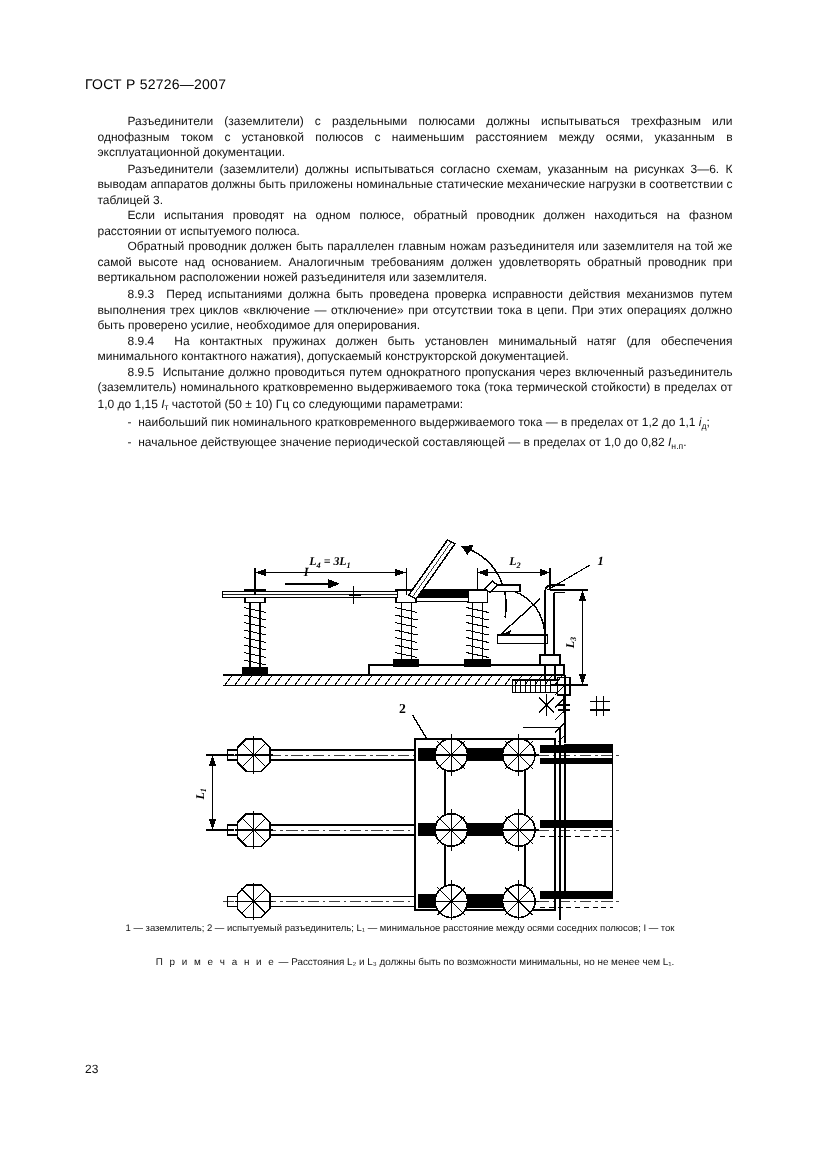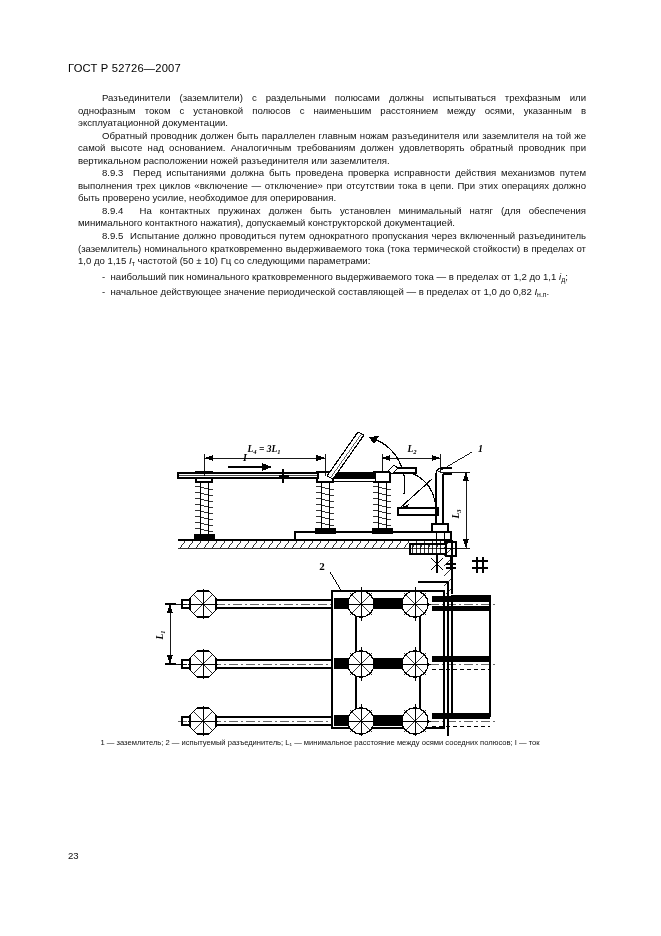--- a/index.html
+++ b/index.html
@@ -60,21 +60,23 @@
 <body>
 
 <div class="page">
 
   <div class="doc-header">ГОСТ Р 52726—2007</div>
 
   <div class="body-text">
 
     <p class="para-just"><span>Разъединители (заземлители) с раздельными полюсами должны испытываться трехфазным или однофазным током с установкой полюсов с наименьшим расстоянием между осями, указанным в эксплуатационной документации.</span></p>
 
-
+    <p class="para-just"><span>Разъединители (заземлители) должны испытываться согласно схемам, указанным на рисунках 3—6. К выводам аппаратов должны быть приложены номинальные статические механические нагрузки в соответствии с таблицей 3.</span></p>
+
+    <p class="para-just"><span>Если испытания проводят на одном полюсе, обратный проводник должен находиться на фазном расстоянии от испытуемого полюса.</span></p>
 
     <p class="para-just"><span>Обратный проводник должен быть параллелен главным ножам разъединителя или заземлителя на той же самой высоте над основанием. Аналогичным требованиям должен удовлетворять обратный проводник при вертикальном расположении ножей разъединителя или заземлителя.</span></p>
 
     <p class="para-just"><span>8.9.3</span>&nbsp;&nbsp;<span>Перед испытаниями должна быть проведена проверка исправности действия механизмов путем выполнения трех циклов «включение — отключение» при отсутствии тока в цепи. При этих операциях должно быть проверено усилие, необходимое для оперирования.</span></p>
 
     <p class="para-just"><span>8.9.4</span>&nbsp;&nbsp;<span>На контактных пружинах должен быть установлен минимальный натяг (для обеспечения минимального контактного нажатия), допускаемый конструкторской документацией.</span></p>
 
     <p class="para-just"><span>8.9.5</span>&nbsp;&nbsp;<span>Испытание должно проводиться путем однократного пропускания через включенный разъединитель (заземлитель) номинального кратковременно выдерживаемого тока (тока термической стойкости) в пределах от 1,0 до 1,15 </span><i class="it">I</i><span class="sub">т</span><span> частотой (50 ± 10) Гц со следующими параметрами:</span></p>
 
     <p class="dash-item"><span>-</span>&nbsp;&nbsp;<span>наибольший пик номинального кратковременного выдерживаемого тока — в пределах от 1,2 до 1,1 </span><i class="it">i</i><span class="sub">д</span><span>;</span></p>
@@ -435,17 +437,20 @@
         <text x="163" y="211" font-family="'Liberation Serif','DejaVu Serif',serif" font-size="9.5" font-style="italic" font-weight="bold" fill="#000" stroke="none" text-anchor="middle" transform="rotate(-90 163 211)">L<tspan font-size="6.6" dy="2">1</tspan></text>
 
       </g>
     </svg>
   </div>
 
   <div class="legend">
     <span>1 — заземлитель; 2 — испытуемый разъединитель; L₁ — минимальное расстояние между осями соседних полюсов; I — ток</span>
   </div>
 
+  <div class="note">
+    <span class="sp">П р и м е ч а н и е</span><span> — Расстояния L₂ и L₃ должны быть по возможности минимальны, но не менее чем L₁.</span>
+  </div>
 
 
   <div class="page-number">23</div>
 
 </div>
 
 </body></html>

